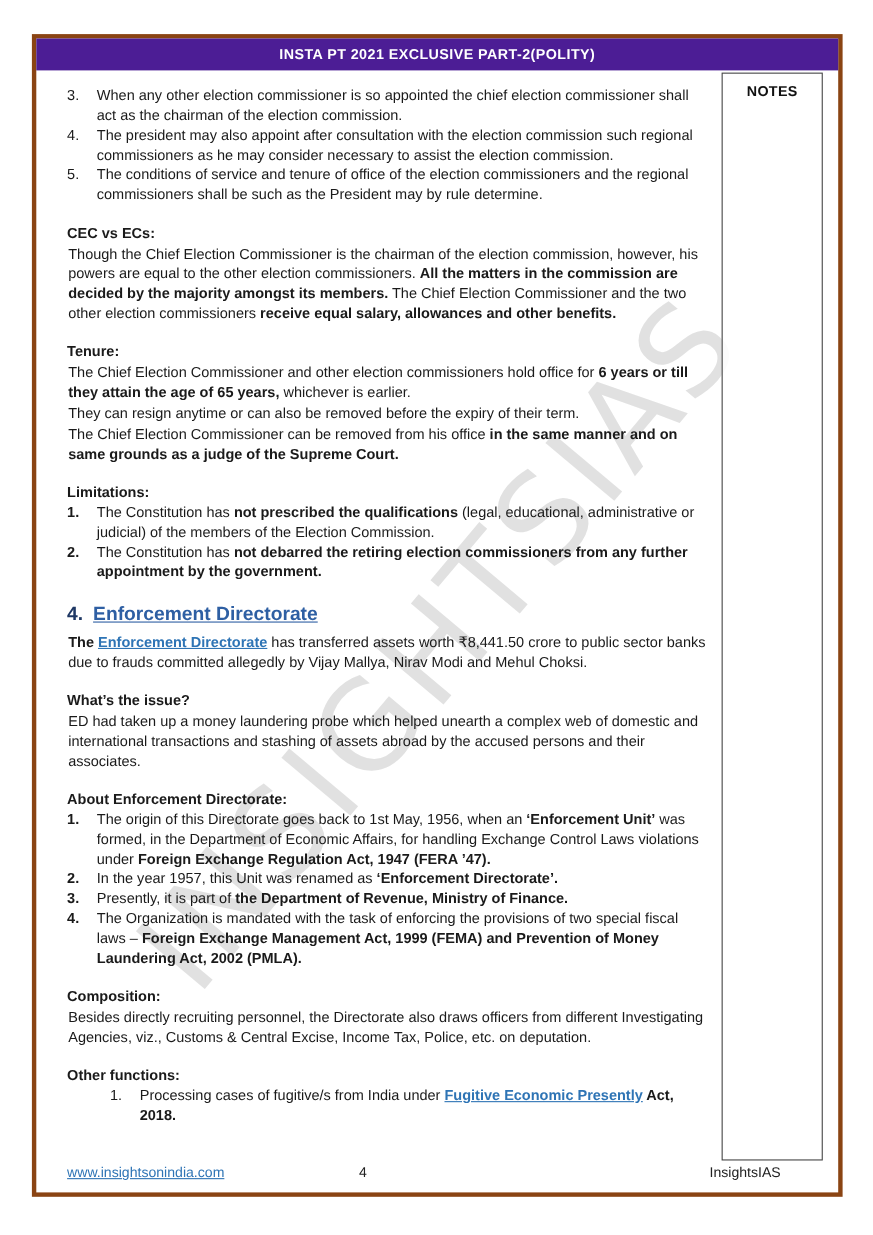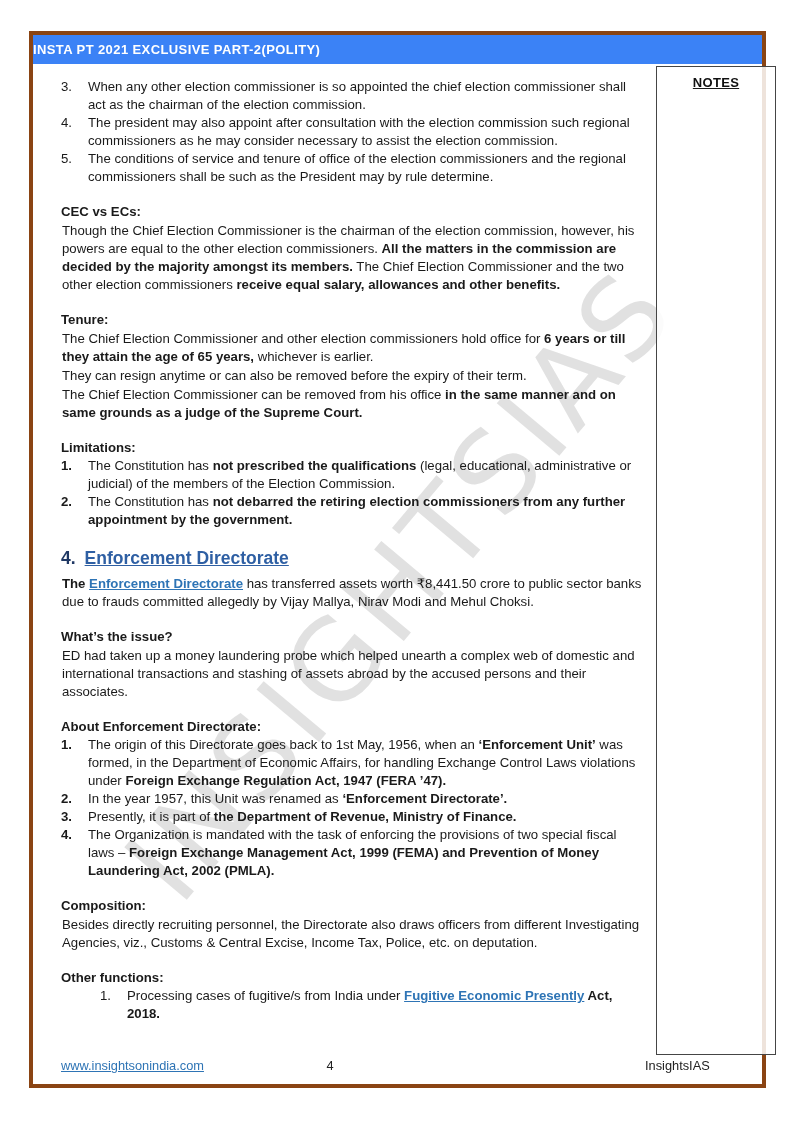--- a/index.html
+++ b/index.html
@@ -9,37 +9,37 @@
     color:#1a1a1a;overflow:hidden;
   }
   
   #frame{
     position:absolute;left:29px;top:31px;width:737px;height:1057px;
     border:4px solid #8A4413;box-sizing:border-box;background:transparent;
   }
   
   #header-bar{
     position:absolute;left:33px;top:35px;width:729px;height:29px;
-    background:#3b82f6;display:flex;align-items:center;
+    background:#4c1d95;display:flex;align-items:center;justify-content:center;
   }
   #header-bar .title{
     color:#ffffff;font-size:13px;font-weight:600;letter-spacing:.4px;
   }
   
   #watermark{
     position:absolute;left:400px;top:585px;z-index:0;
     transform:translate(-50%,-50%) rotate(-50deg);
     font-size:112px;letter-spacing:6px;color:#c9c9c9;opacity:.55;
     white-space:nowrap;font-family:"DejaVu Sans",sans-serif;font-weight:400;
   }
   
   #notes-box{
-    position:absolute;left:656px;top:66px;width:120px;height:989px;
+    position:absolute;left:656px;top:66px;width:92px;height:989px;
     border:1px solid #454545;box-sizing:border-box;background:rgba(255,255,255,.85);
-    z-index:2;text-align:center;text-decoration:underline;
+    z-index:2;text-align:center;
   }
   #notes-box .notes-label{
     margin-top:8px;font-weight:bold;font-size:13px;letter-spacing:.3px;color:#111;
   }
   
   #doc-content{
     position:absolute;left:61px;top:78px;width:584px;z-index:1;
     font-size:13.2px;line-height:18px;
   }
   .b{font-weight:bold;}

